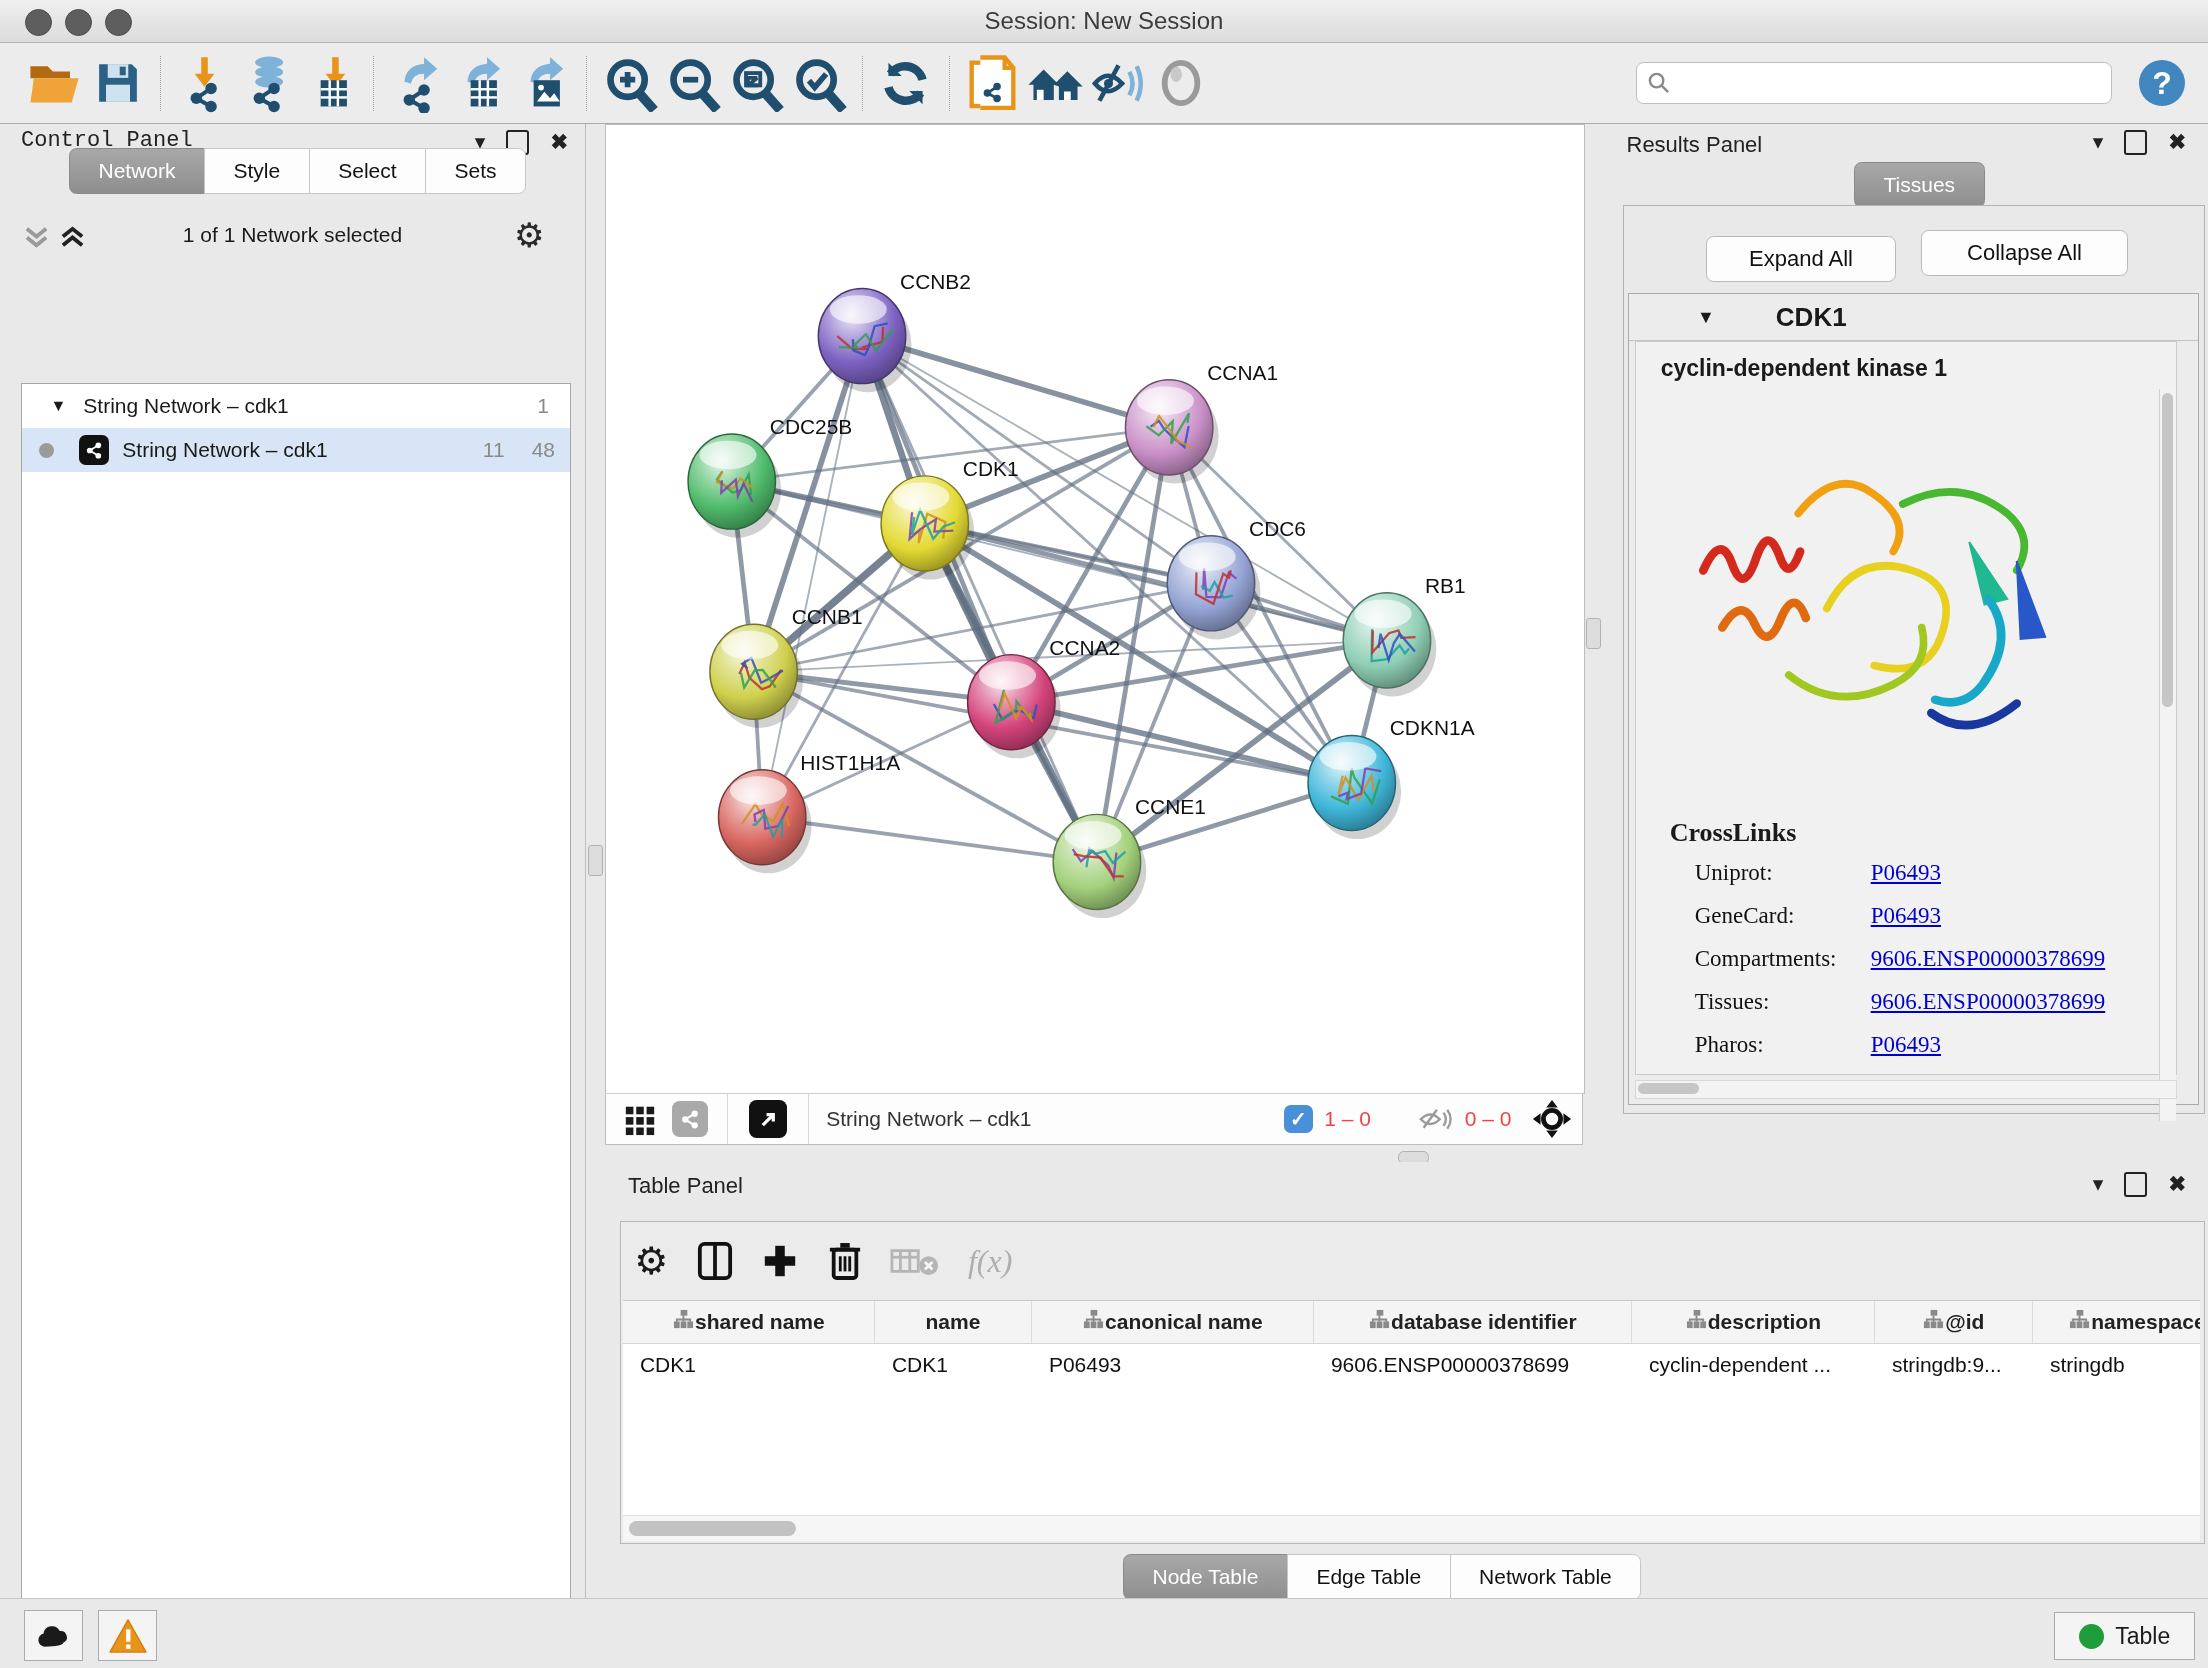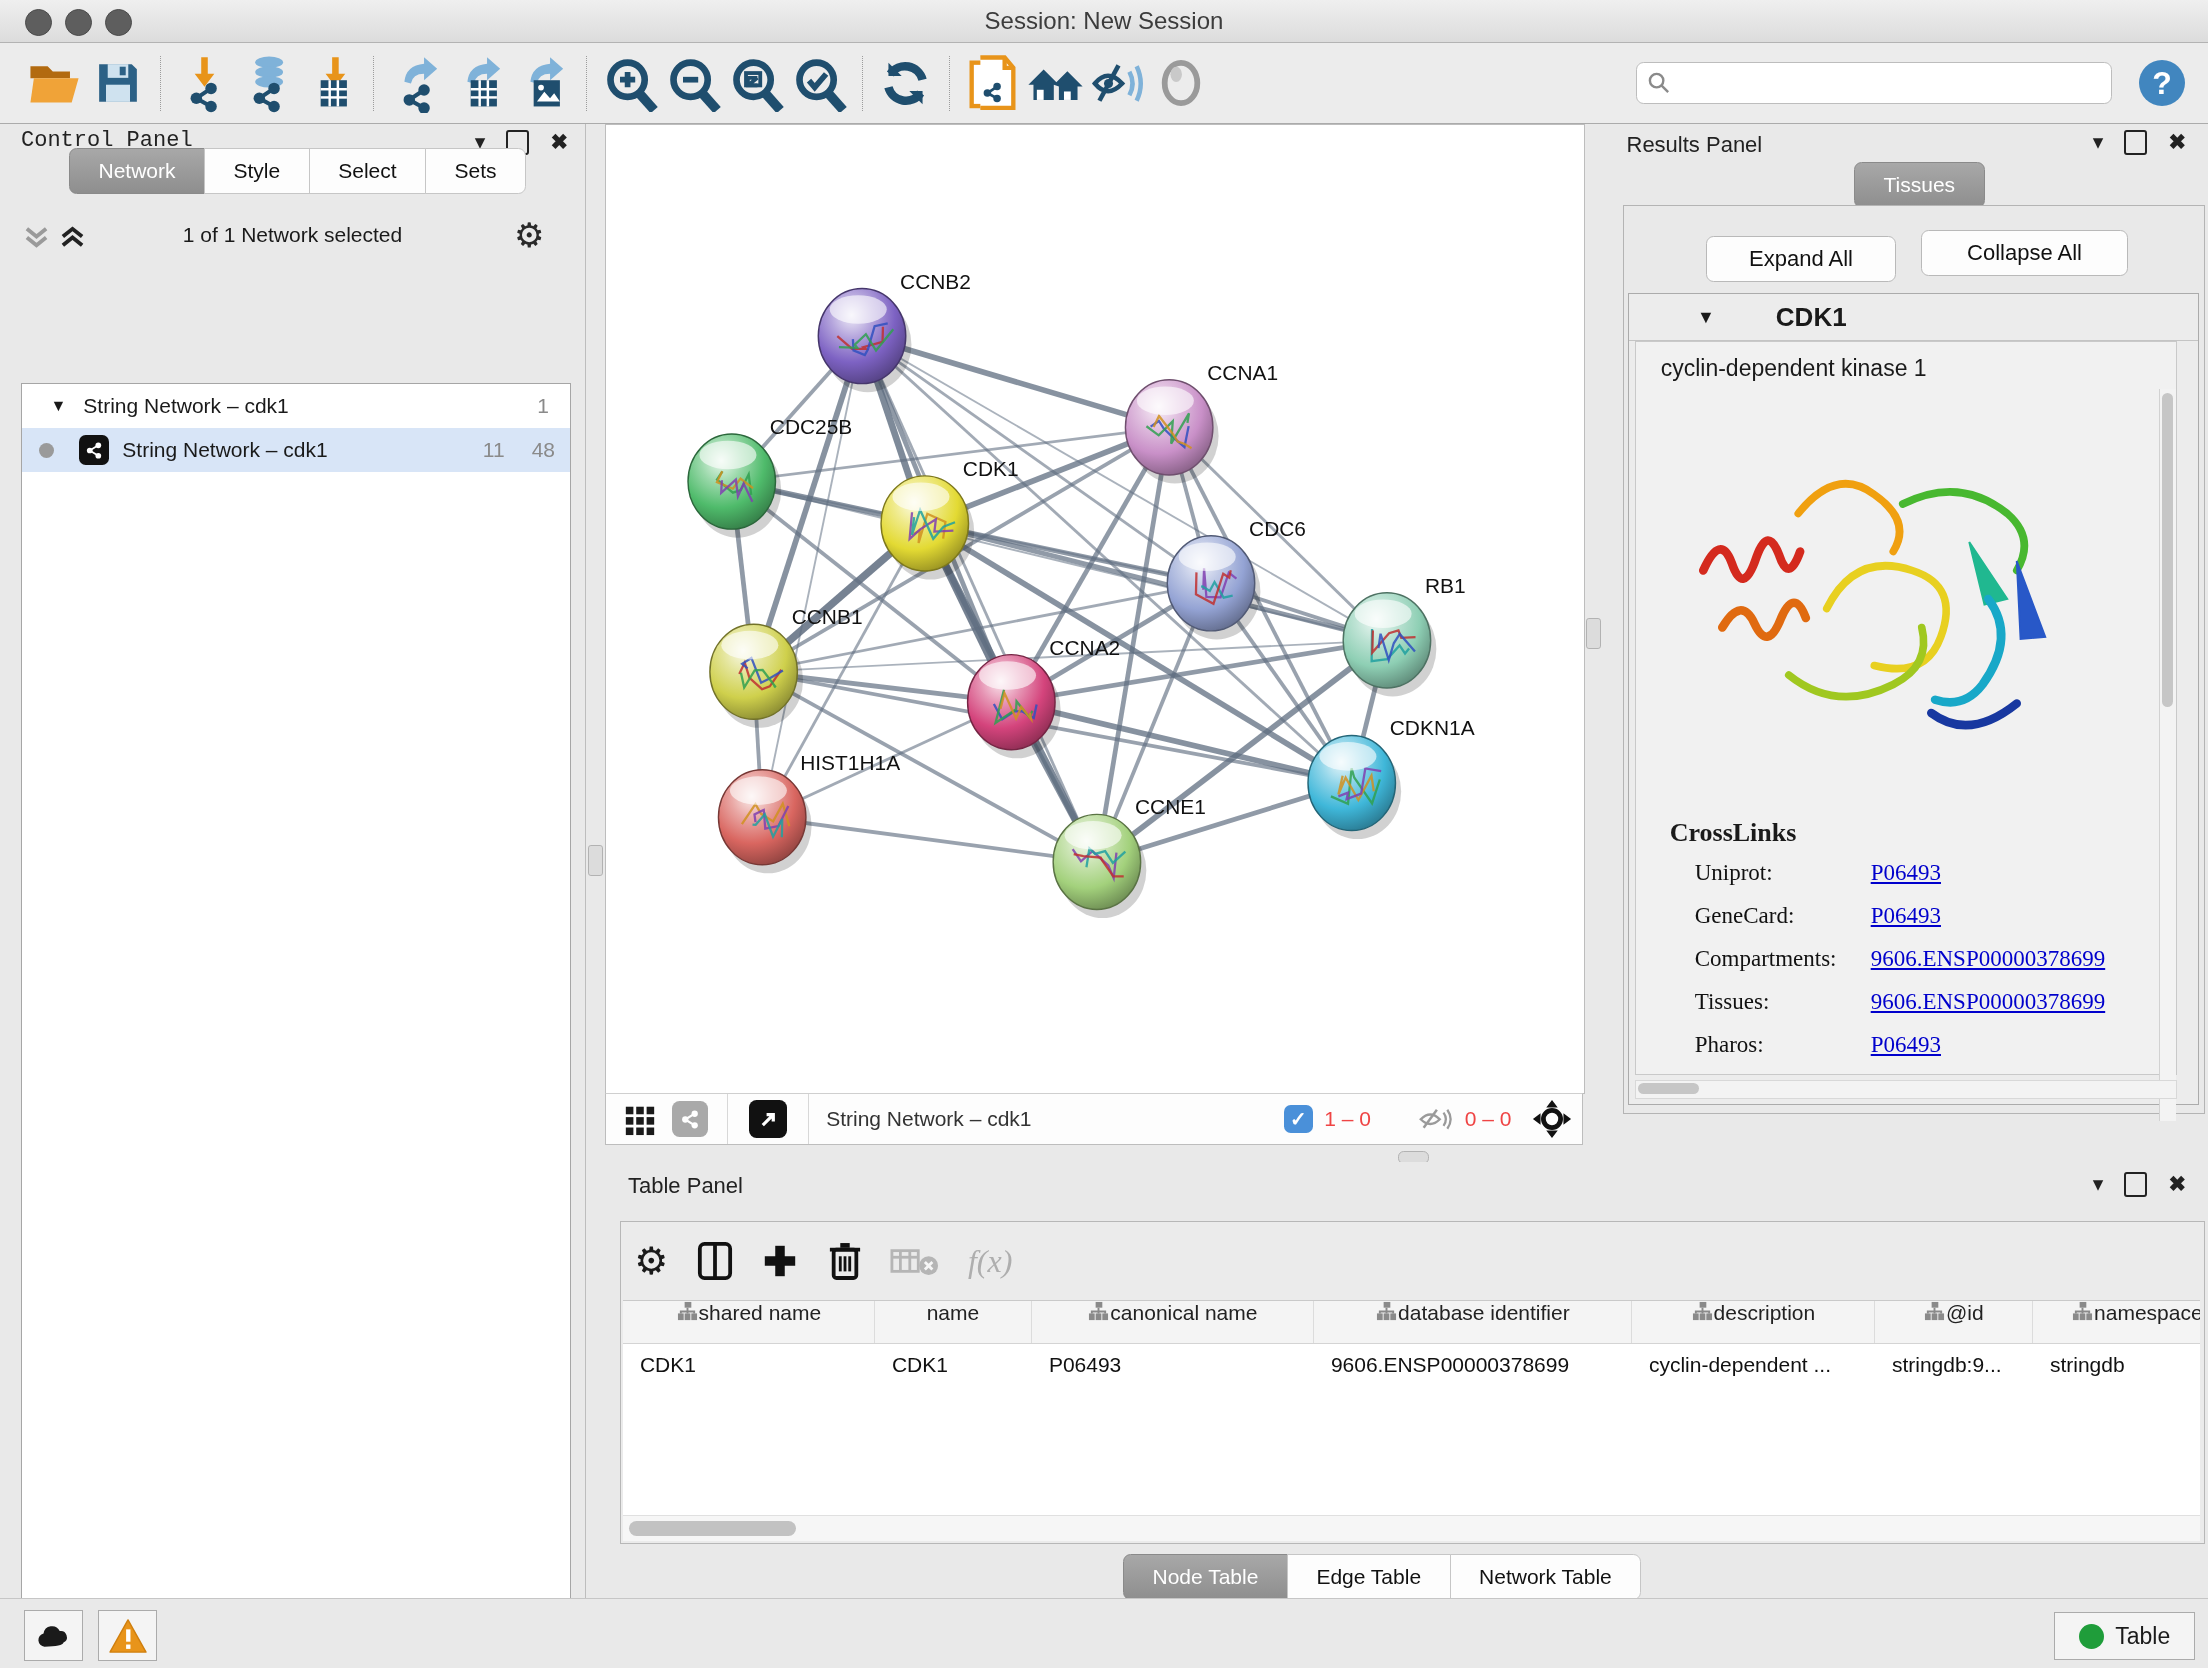--- a/index.html
+++ b/index.html
@@ -64,22 +64,22 @@
   .xl-link{color:#0000cc;text-decoration:underline;}
   .vscroll{position:absolute;right:0;top:47px;width:16px;height:732px;background:#f3f3f3;border-left:1px solid #d2d2d2;}
   .vthumb{position:absolute;left:1.9px;top:3.8px;width:11.4px;height:314px;background:#c6c6c6;border-radius:5.7px;}
   .hscroll{position:absolute;left:5.7px;bottom:4.8px;width:540px;height:17px;background:#f3f3f3;border:1px solid #d8d8d8;}
   .hthumb{position:absolute;left:1.9px;top:1.9px;width:61px;height:11.4px;background:#c6c6c6;border-radius:5.7px;}
   
   .tp-box{left:620px;top:1221px;width:1583px;height:321px;background:#ebebeb;border:1px solid #b7b7b7;}
   .tp-tools{position:absolute;left:13.3px;top:9.5px;height:59px;display:flex;align-items:center;gap:28.5px;}
   .ttable{position:absolute;left:1.9px;top:78px;width:1577px;height:215px;background:#fff;border-top:1px solid #c9c9c9;overflow:hidden;}
   .thead{display:flex;background:#f4f4f4;border-bottom:1px solid #d4d4d4;height:42px;}
-  .th{display:flex;justify-content:center;gap:0;font-size:21px;color:#222;
-      border-right:1px solid #dcdcdc;box-sizing:border-box;flex:0 0 auto;}
+  .th{display:flex;align-items:center;justify-content:center;gap:0;font-size:21px;color:#222;
+      border-right:1px solid #dcdcdc;box-sizing:border-box;flex:0 0 auto;font-weight:bold;}
   .trow{display:flex;height:42px;}
   .td{font-size:21px;color:#111;padding-left:17px;display:flex;align-items:center;box-sizing:border-box;flex:0 0 auto;
       white-space:nowrap;overflow:hidden;}
   .tp-hscroll{position:absolute;left:1.9px;bottom:1.9px;width:1577px;height:25px;background:#f6f6f6;border-top:1px solid #e0e0e0;}
   .tp-hthumb{position:absolute;left:5.7px;top:4.8px;width:167px;height:15px;background:#c2c2c2;border-radius:7.6px;}
   
   .statusbar{left:0;top:1598px;width:2208px;height:70px;background:#e9e9e9;border-top:1px solid #c6c6c6;}
   .sq-btn{position:absolute;top:11.4px;width:57px;height:49px;background:#f4f4f4;border:1.9px solid #ababab;
       display:flex;align-items:center;justify-content:center;}
   .mem-btn{position:absolute;top:13.3px;left:2054px;width:139px;height:46px;background:#f4f4f4;border:1.9px solid #ababab;
@@ -630,21 +630,21 @@
   <div class="abs res-outer">
     <div class="btn abs" style="left:82px;top:30px;width:188px;height:44px;">Expand All</div>
     <div class="btn abs" style="left:297px;top:24px;width:205px;height:44px;">Collapse All</div>
   </div>
   <div class="abs cdk-box">
     <div class="cdk-header">
       <span style="margin-left:68px;font-size:18px;">▼</span>
       <span style="margin-left:61px;font-size:26px;font-weight:bold;">CDK1</span>
     </div>
     <div class="cdk-inner">
-      <div style="margin:13.3px 0 0 25px;font-size:23px;">cyclin-dependent kinase 1</div>
+      <div style="margin:13.3px 0 0 25px;font-size:23px;font-weight:bold;">cyclin-dependent kinase 1</div>
       <svg id="ribbon" width="409" height="380" viewBox="0 0 430 400" style="position:absolute;left:48px;top:86px;">
           <path d="M20 150 q18 -40 30 -8 q12 36 26 -6 q12 -34 24 -2 q10 30 22 -4" fill="none" stroke="#d42a1e" stroke-width="9" stroke-linecap="round"></path>
           <path d="M40 210 q20 -34 34 -4 q14 30 28 -6 q14 -32 26 0" fill="none" stroke="#e06a10" stroke-width="9" stroke-linecap="round"></path>
           <path d="M120 90 q40 -50 80 -20 q40 28 20 60" fill="none" stroke="#f0a010" stroke-width="8" stroke-linecap="round"></path>
           <path d="M150 190 q30 -60 90 -40 q50 16 30 70 q-16 44 -70 30" fill="none" stroke="#e8d020" stroke-width="8" stroke-linecap="round"></path>
           <path d="M110 260 q50 40 110 10 q40 -20 30 -60" fill="none" stroke="#a0c820" stroke-width="8" stroke-linecap="round"></path>
           <path d="M230 80 q60 -30 110 10 q30 26 10 60" fill="none" stroke="#48b830" stroke-width="8" stroke-linecap="round"></path>
           <path d="M300 120 l40 60 -24 6 z" fill="#20b890" stroke="#20b890" stroke-width="2" stroke-linecap="round"></path>
           <path d="M320 180 q30 40 -6 90 q-20 26 -50 16" fill="none" stroke="#18a8c8" stroke-width="9" stroke-linecap="round"></path>
           <path d="M350 140 l30 80 -26 2 z" fill="#2858c8" stroke="#2858c8" stroke-width="2" stroke-linecap="round"></path>

